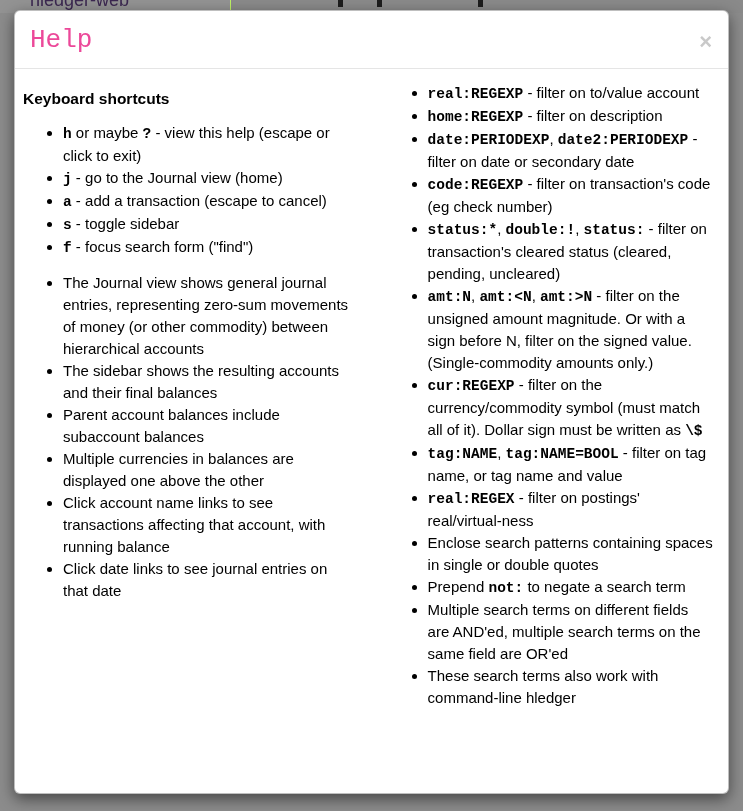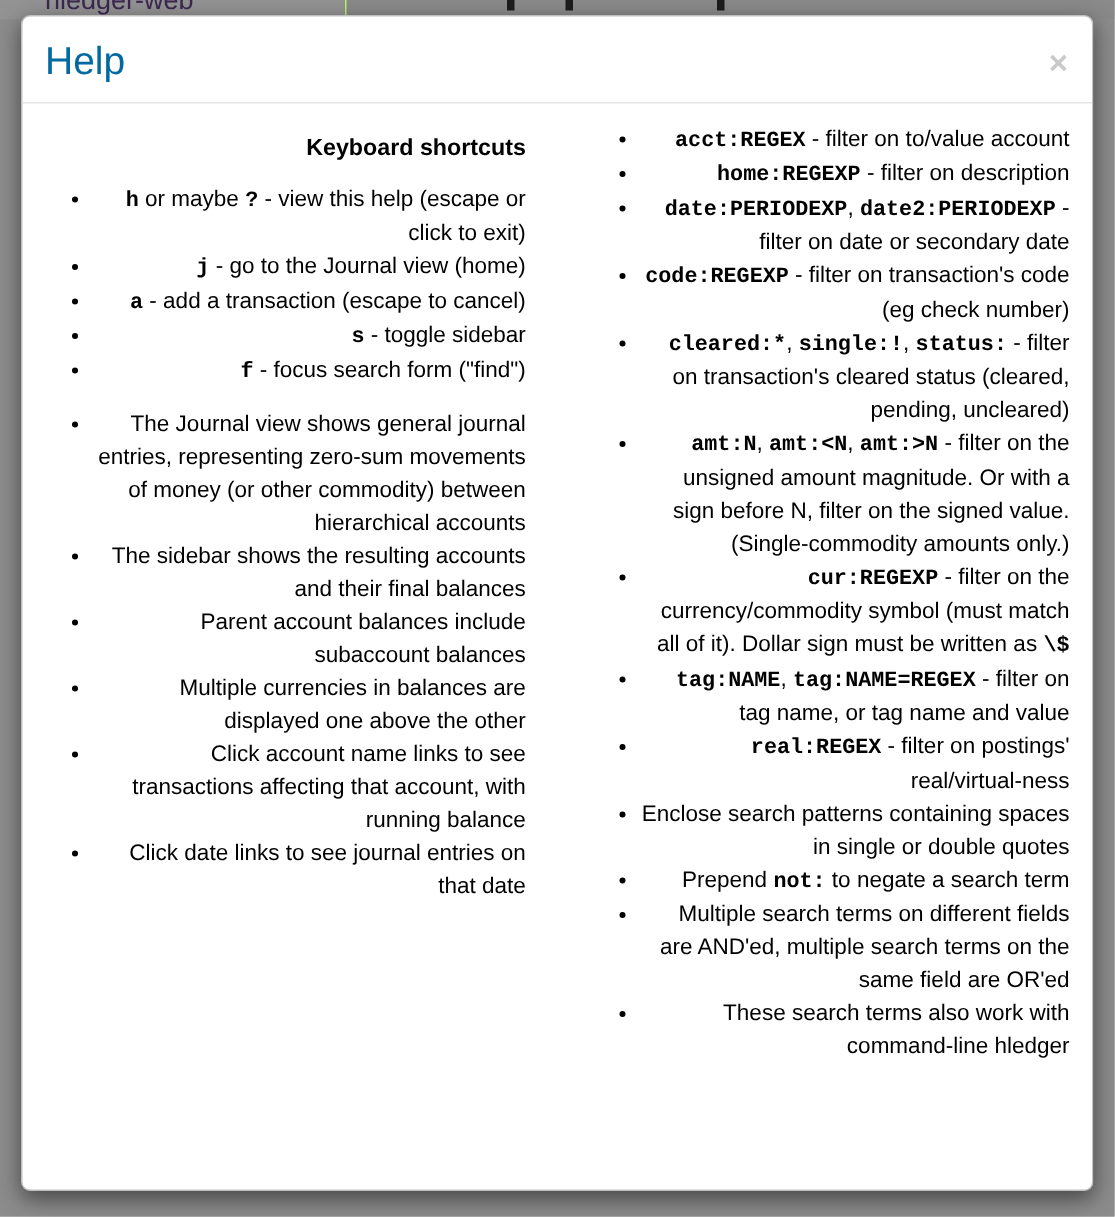--- a/index.html
+++ b/index.html
@@ -75,41 +75,41 @@
   .modal-header {
     position: relative;
     padding: 13px 16px 12px 15px;
     border-bottom: 1px solid #e5e5e5;
   }
   .modal-title {
     margin: 0;
     font-size: 26px;
     line-height: 32px;
     font-weight: 400;
-    color: #0369a1;
+    color: #ec4899;
+    font-family: Liberation Mono, monospace;
   }
   .close-btn {
     position: absolute;
     right: 16px;
     top: 20px;
     padding: 0;
     background: none;
     border: none;
     font-family: "Liberation Sans", sans-serif;
     font-size: 22px;
     font-weight: 700;
     line-height: 1;
     color: #c9c9c9;
     cursor: pointer;
   }
   .modal-body {
     display: flex;
     align-items: flex-start;
     padding: 0 15px 20px 8px;
-    text-align: right;
   }
   .help-col { box-sizing: border-box; }
   .col-left  { flex: 0 0 49.5%; padding-right: 14px; }
   .col-right { flex: 1 1 auto;  padding-left: 26px; }
   .section-heading {
     font-size: 15.5px;
     font-weight: 700;
     line-height: 20px;
     margin: 26px 0 0 0;
   }
@@ -168,28 +168,28 @@
           <li><span>The Journal view shows general journal entries, representing zero-sum movements of money (or other commodity) between hierarchical accounts</span></li>
           <li><span>The sidebar shows the resulting accounts and their final balances</span></li>
           <li><span>Parent account balances include subaccount balances</span></li>
           <li><span>Multiple currencies in balances are displayed one above the other</span></li>
           <li><span>Click account name links to see transactions affecting that account, with running balance</span></li>
           <li><span>Click date links to see journal entries on that date</span></li>
         </ul>
       </div>
     <div class="help-col col-right" id="col-right">
         <ul class="help-list">
-          <li><code class="code-term">acct:REGEX</code><span> - filter on to/value account</span></li>
+          <li><code class="code-term">real:REGEXP</code><span> - filter on to/value account</span></li>
           <li><code class="code-term">home:REGEXP</code><span> - filter on description</span></li>
           <li><code class="code-term">date:PERIODEXP</code><span>, </span><code class="code-term">date2:PERIODEXP</code><span> - filter on date or secondary date</span></li>
           <li><code class="code-term">code:REGEXP</code><span> - filter on transaction's code (eg check number)</span></li>
-          <li><code class="code-term">cleared:*</code><span>, </span><code class="code-term">single:!</code><span>, </span><code class="code-term">status:</code><span> - filter on transaction's cleared status (cleared, pending, uncleared)</span></li>
+          <li><code class="code-term">status:*</code><span>, </span><code class="code-term">double:!</code><span>, </span><code class="code-term">status:</code><span> - filter on transaction's cleared status (cleared, pending, uncleared)</span></li>
           <li><code class="code-term">amt:N</code><span>, </span><code class="code-term">amt:&lt;N</code><span>, </span><code class="code-term">amt:&gt;N</code><span> - filter on the unsigned amount magnitude. Or with a sign before N, filter on the signed value. (Single-commodity amounts only.)</span></li>
           <li><code class="code-term">cur:REGEXP</code><span> - filter on the currency/commodity symbol (must match all of it). Dollar sign must be written as </span><code class="code-term">\$</code></li>
-          <li><code class="code-term">tag:NAME</code><span>, </span><code class="code-term">tag:NAME=REGEX</code><span> - filter on tag name, or tag name and value</span></li>
+          <li><code class="code-term">tag:NAME</code><span>, </span><code class="code-term">tag:NAME=BOOL</code><span> - filter on tag name, or tag name and value</span></li>
           <li><code class="code-term">real:REGEX</code><span> - filter on postings' real/virtual-ness</span></li>
           <li><span>Enclose search patterns containing spaces in single or double quotes</span></li>
           <li><span>Prepend </span><code class="code-term">not:</code><span> to negate a search term</span></li>
           <li><span>Multiple search terms on different fields are AND'ed, multiple search terms on the same field are OR'ed</span></li>
           <li><span>These search terms also work with command-line hledger</span></li>
         </ul>
       </div>
   </div>
 </div>
 

